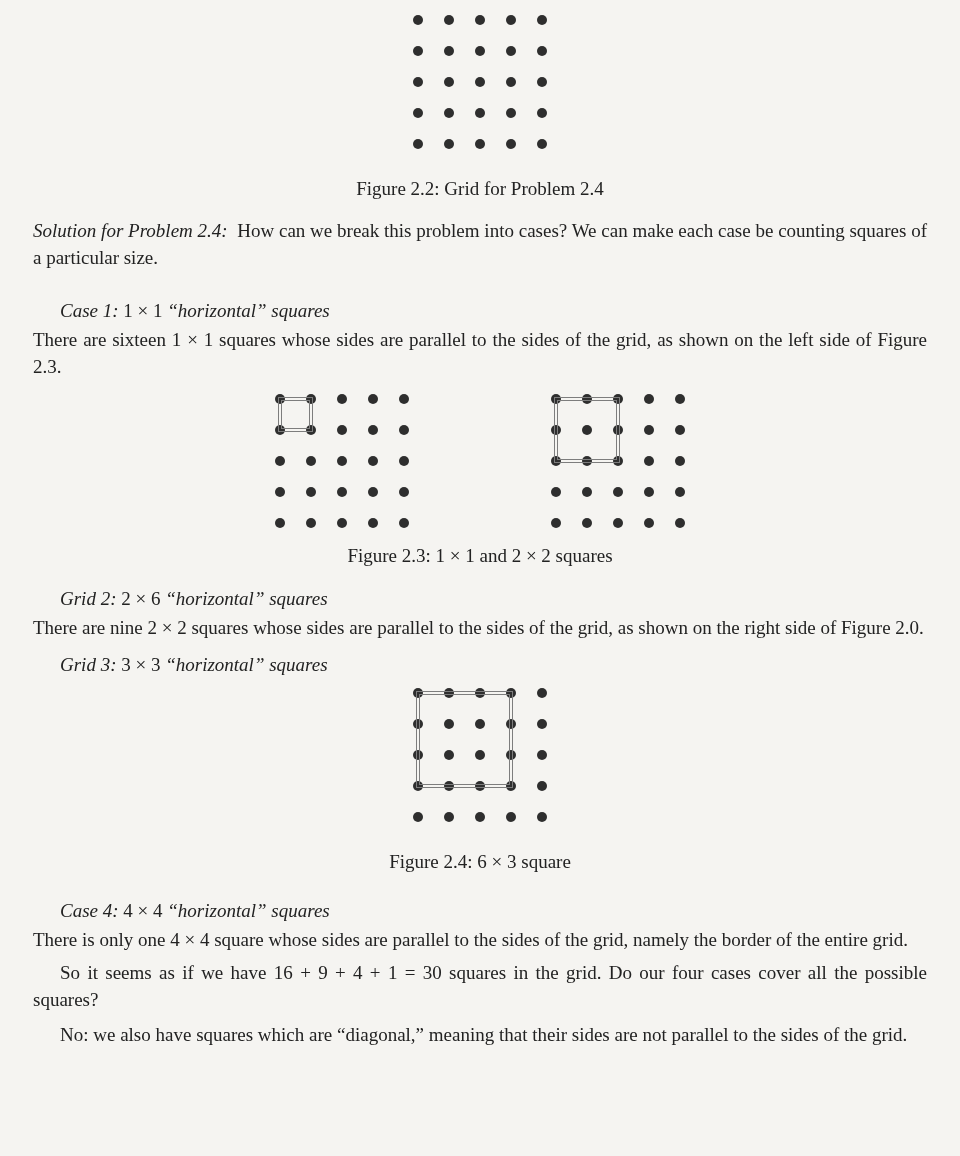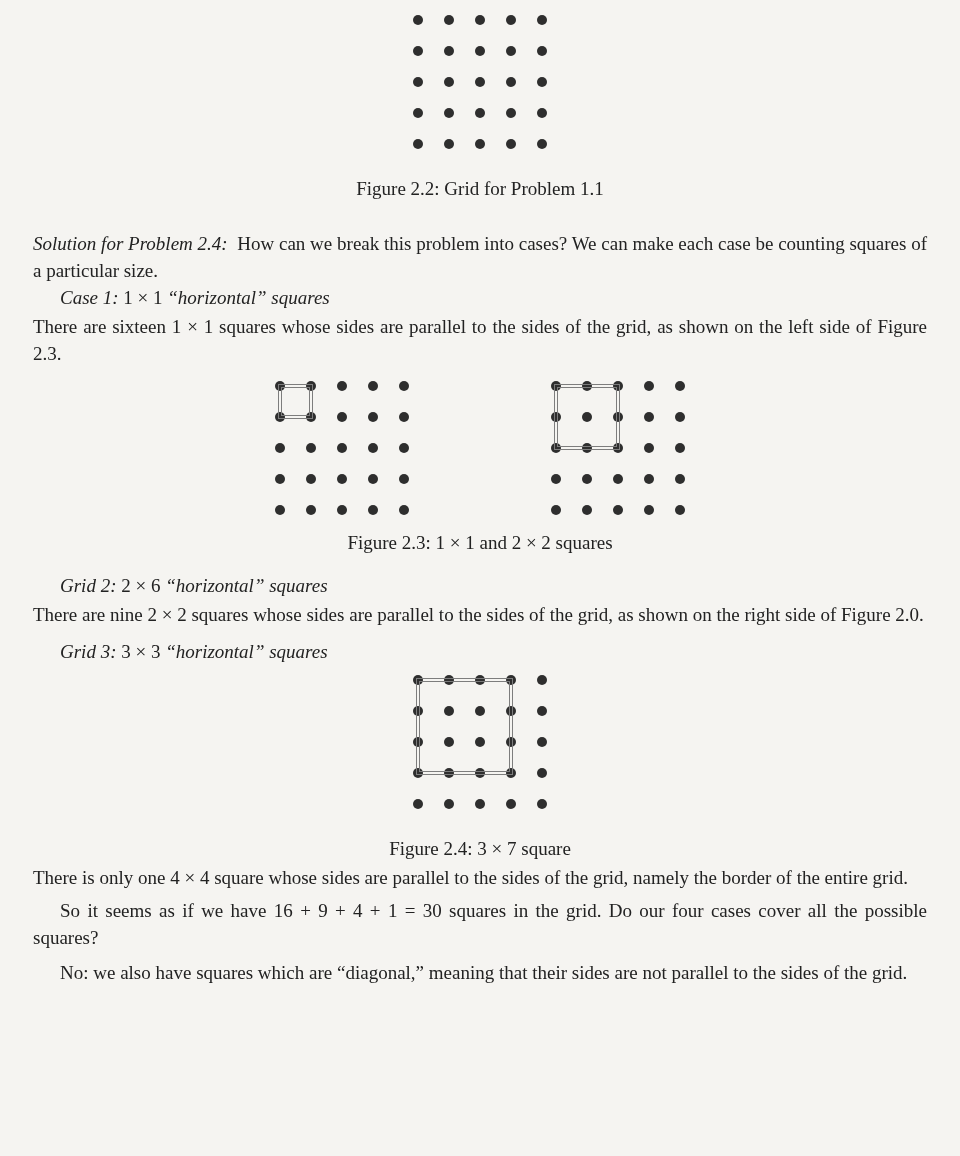--- a/index.html
+++ b/index.html
@@ -25,22 +25,22 @@
     position: absolute; border-radius: 50%;
     background: var(--dot-color, #2e2e2e);
   }
   .gsquare {
     position: absolute;
     border: 4px double var(--square-color, #7d7d7d);
   }
   
   .m-fig22   { margin-top: 7px; }
   .m-cap22   { margin-top: 26px; }
-  .m-sol     { margin-top: 28px; }
-  .m-head1   { margin-top: 0; }
+  .m-sol     { margin-top: 15px; }
+  .m-head1   { margin-top: 26px; }
   .m-body    { margin-top: 2px; }
   .m-fig23   { margin-top: 14px; }
   .m-cap23   { margin-top: 14px; }
   .m-head2   { margin-top: 16px; }
   .m-head3   { margin-top: 10px; }
   .m-fig24   { margin-top: 10px; }
   .m-cap24   { margin-top: 26px; }
   .m-head4   { margin-top: 22px; }
   .m-sum     { margin-top: 6px; }
   .m-no      { margin-top: 8px; }
@@ -72,21 +72,21 @@
         <div class="dot" style="width: 10px; height: 10px; left: 62px; top: 93px;"></div>
         <div class="dot" style="width: 10px; height: 10px; left: 93px; top: 93px;"></div>
         <div class="dot" style="width: 10px; height: 10px; left: 124px; top: 93px;"></div>
         <div class="dot" style="width: 10px; height: 10px; left: 0px; top: 124px;"></div>
         <div class="dot" style="width: 10px; height: 10px; left: 31px; top: 124px;"></div>
         <div class="dot" style="width: 10px; height: 10px; left: 62px; top: 124px;"></div>
         <div class="dot" style="width: 10px; height: 10px; left: 93px; top: 124px;"></div>
         <div class="dot" style="width: 10px; height: 10px; left: 124px; top: 124px;"></div>
       </div>
   </div>
-  <div class="caption m-cap22">Figure 2.2: Grid for Problem 1.1</div>
+  <div class="caption m-cap22">Figure 2.2: Grid for Problem 2.4</div>
 
   <p class="para m-sol"><span class="italic">Solution for Problem 2.4:</span>&nbsp;&nbsp;<span>How can we break this problem into cases? We can make each case be counting squares of a particular size.</span></p>
 
   <div class="case-head m-head1"><span class="italic">Case 1:</span> <span>1 × 1</span> <span class="italic">“horizontal” squares</span></div>
   <p class="para m-body">There are sixteen 1 × 1 squares whose sides are parallel to the sides of the grid, as shown on the left side of Figure 2.3.</p>
 
   <div class="fig-row m-fig23">
     <div class="dotgrid" id="grid23L" style="width: 134px; height: 134px;">
         <div class="dot" style="width: 10px; height: 10px; left: 0px; top: 0px;"></div>
         <div class="dot" style="width: 10px; height: 10px; left: 31px; top: 0px;"></div>
@@ -174,20 +174,21 @@
         <div class="dot" style="width: 10px; height: 10px; left: 93px; top: 93px;"></div>
         <div class="dot" style="width: 10px; height: 10px; left: 124px; top: 93px;"></div>
         <div class="dot" style="width: 10px; height: 10px; left: 0px; top: 124px;"></div>
         <div class="dot" style="width: 10px; height: 10px; left: 31px; top: 124px;"></div>
         <div class="dot" style="width: 10px; height: 10px; left: 62px; top: 124px;"></div>
         <div class="dot" style="width: 10px; height: 10px; left: 93px; top: 124px;"></div>
         <div class="dot" style="width: 10px; height: 10px; left: 124px; top: 124px;"></div>
         <div class="gsquare" style="left: 3px; top: 3px; width: 97px; height: 97px;"></div>
       </div>
   </div>
-  <div class="caption m-cap24">Figure 2.4: 3 × 7 square</div>
+  <div class="caption m-cap24">Figure 2.4: 6 × 3 square</div>
 
+  <div class="case-head m-head4"><span class="italic">Case 4:</span> <span>4 × 4</span> <span class="italic">“horizontal” squares</span></div>
   <p class="para m-body">There is only one 4 × 4 square whose sides are parallel to the sides of the grid, namely the border of the entire grid.</p>
 
   <p class="para indent m-sum">So it seems as if we have 16 + 9 + 4 + 1 = 30 squares in the grid.  Do our four cases cover all the possible squares?</p>
   <p class="para indent m-no">No: we also have squares which are “diagonal,” meaning that their sides are not parallel to the sides of the grid.</p>
 
 </div>
 
 </body></html>

